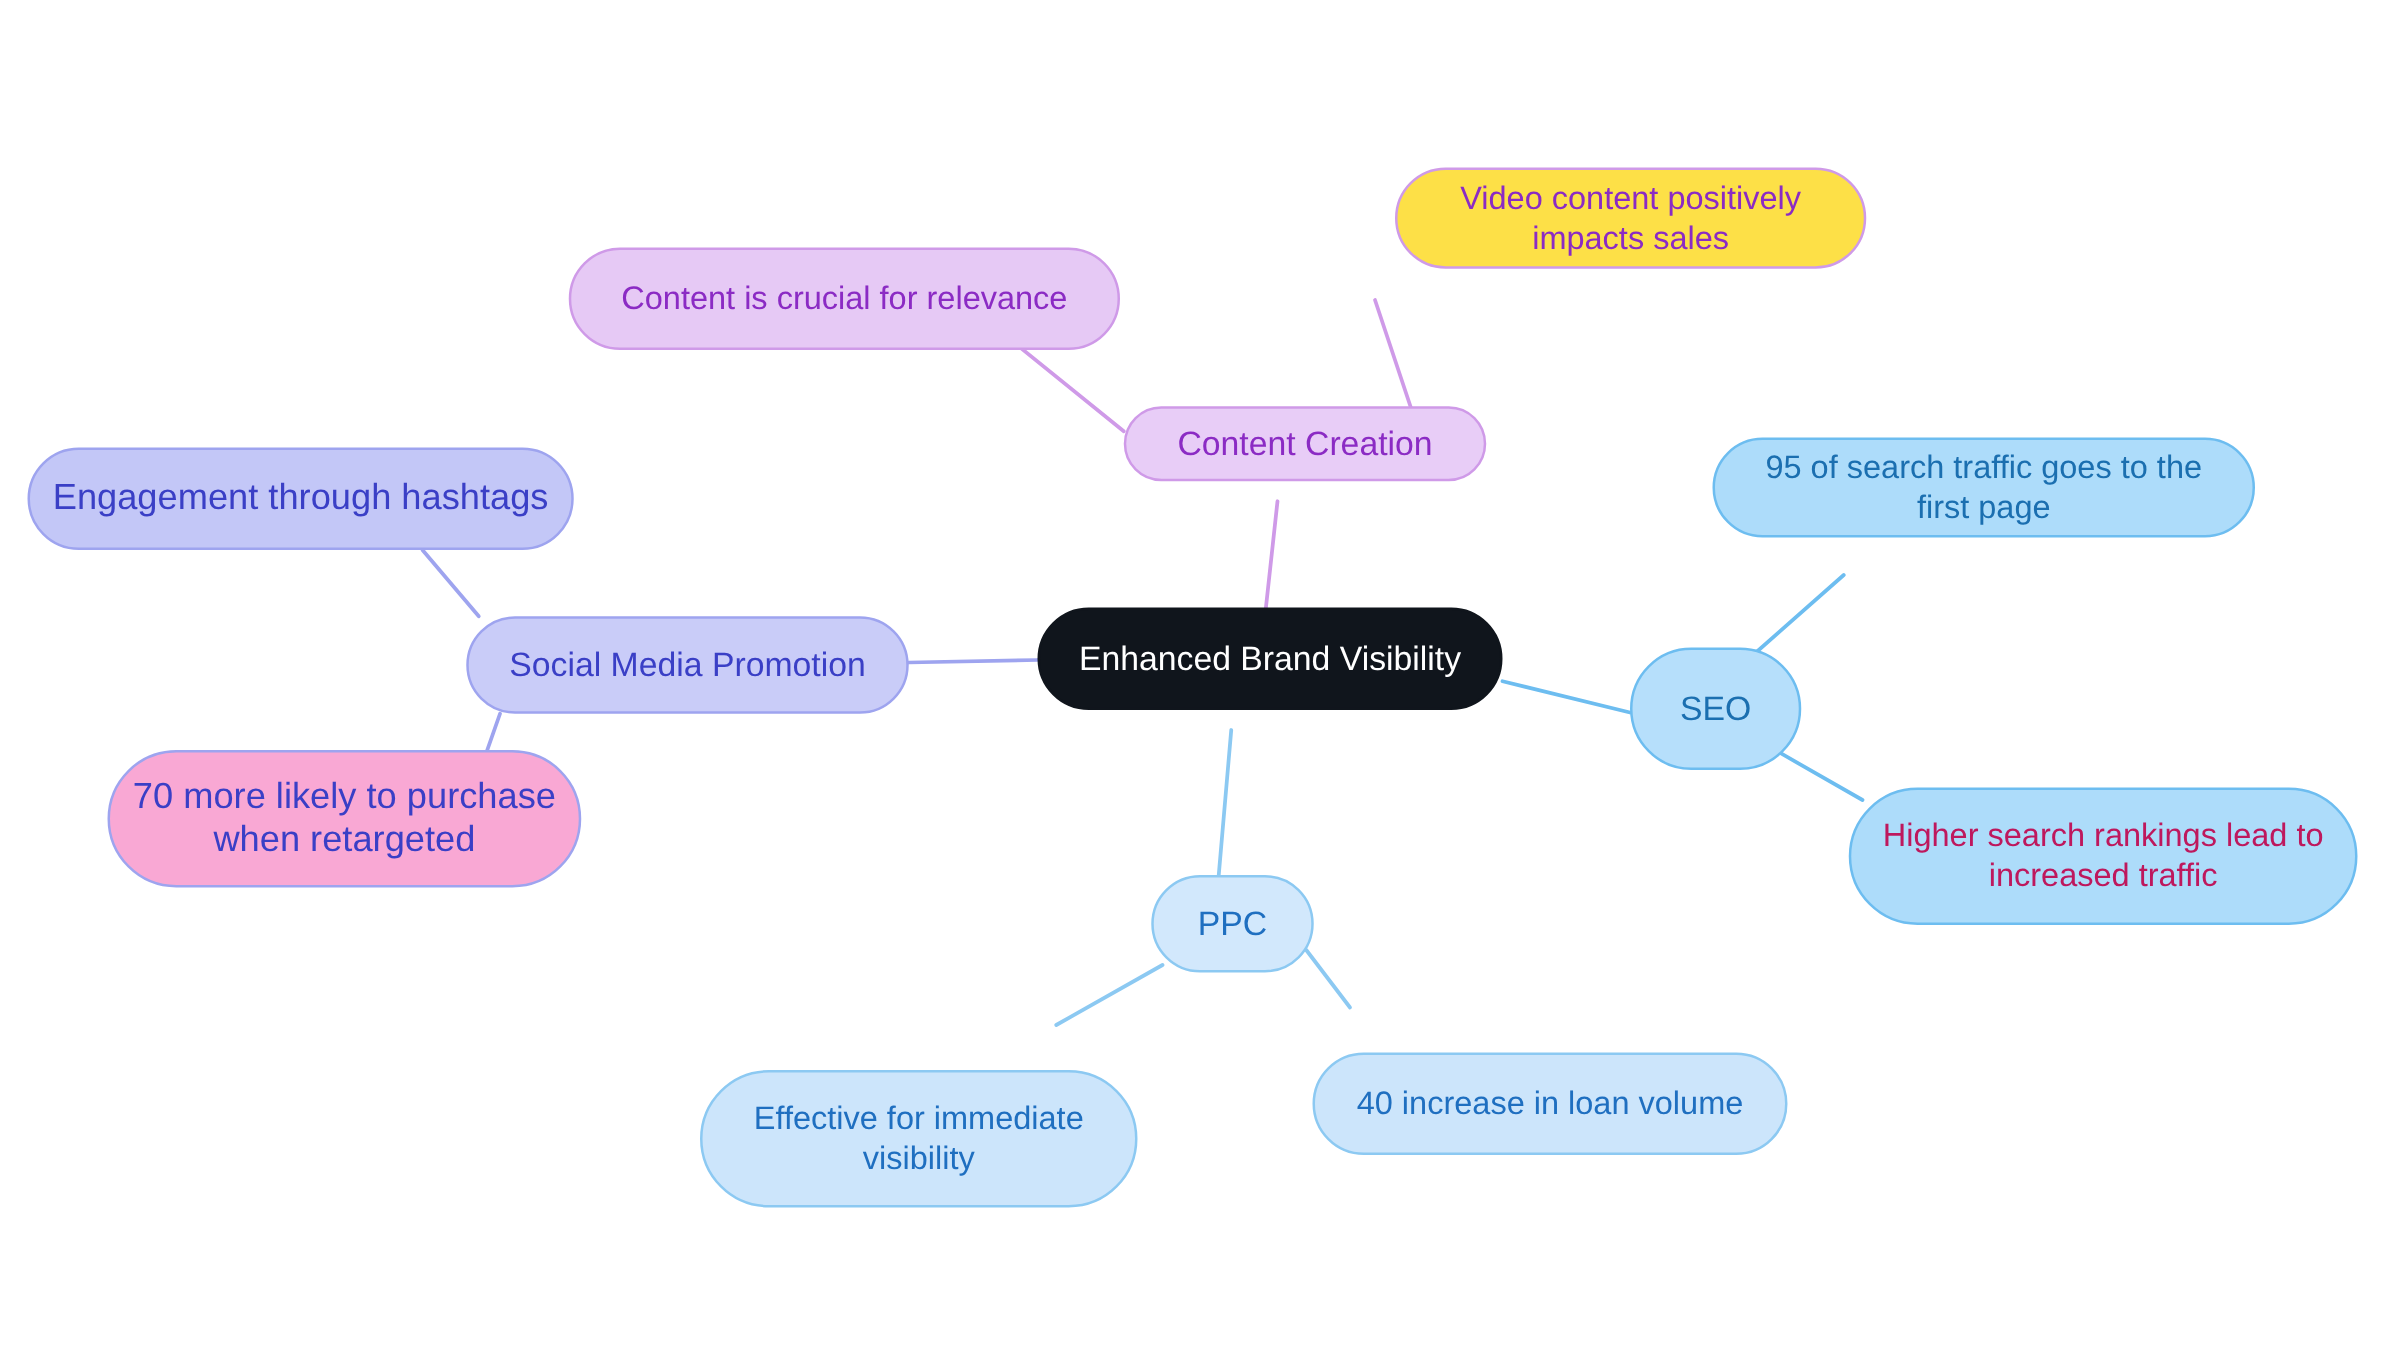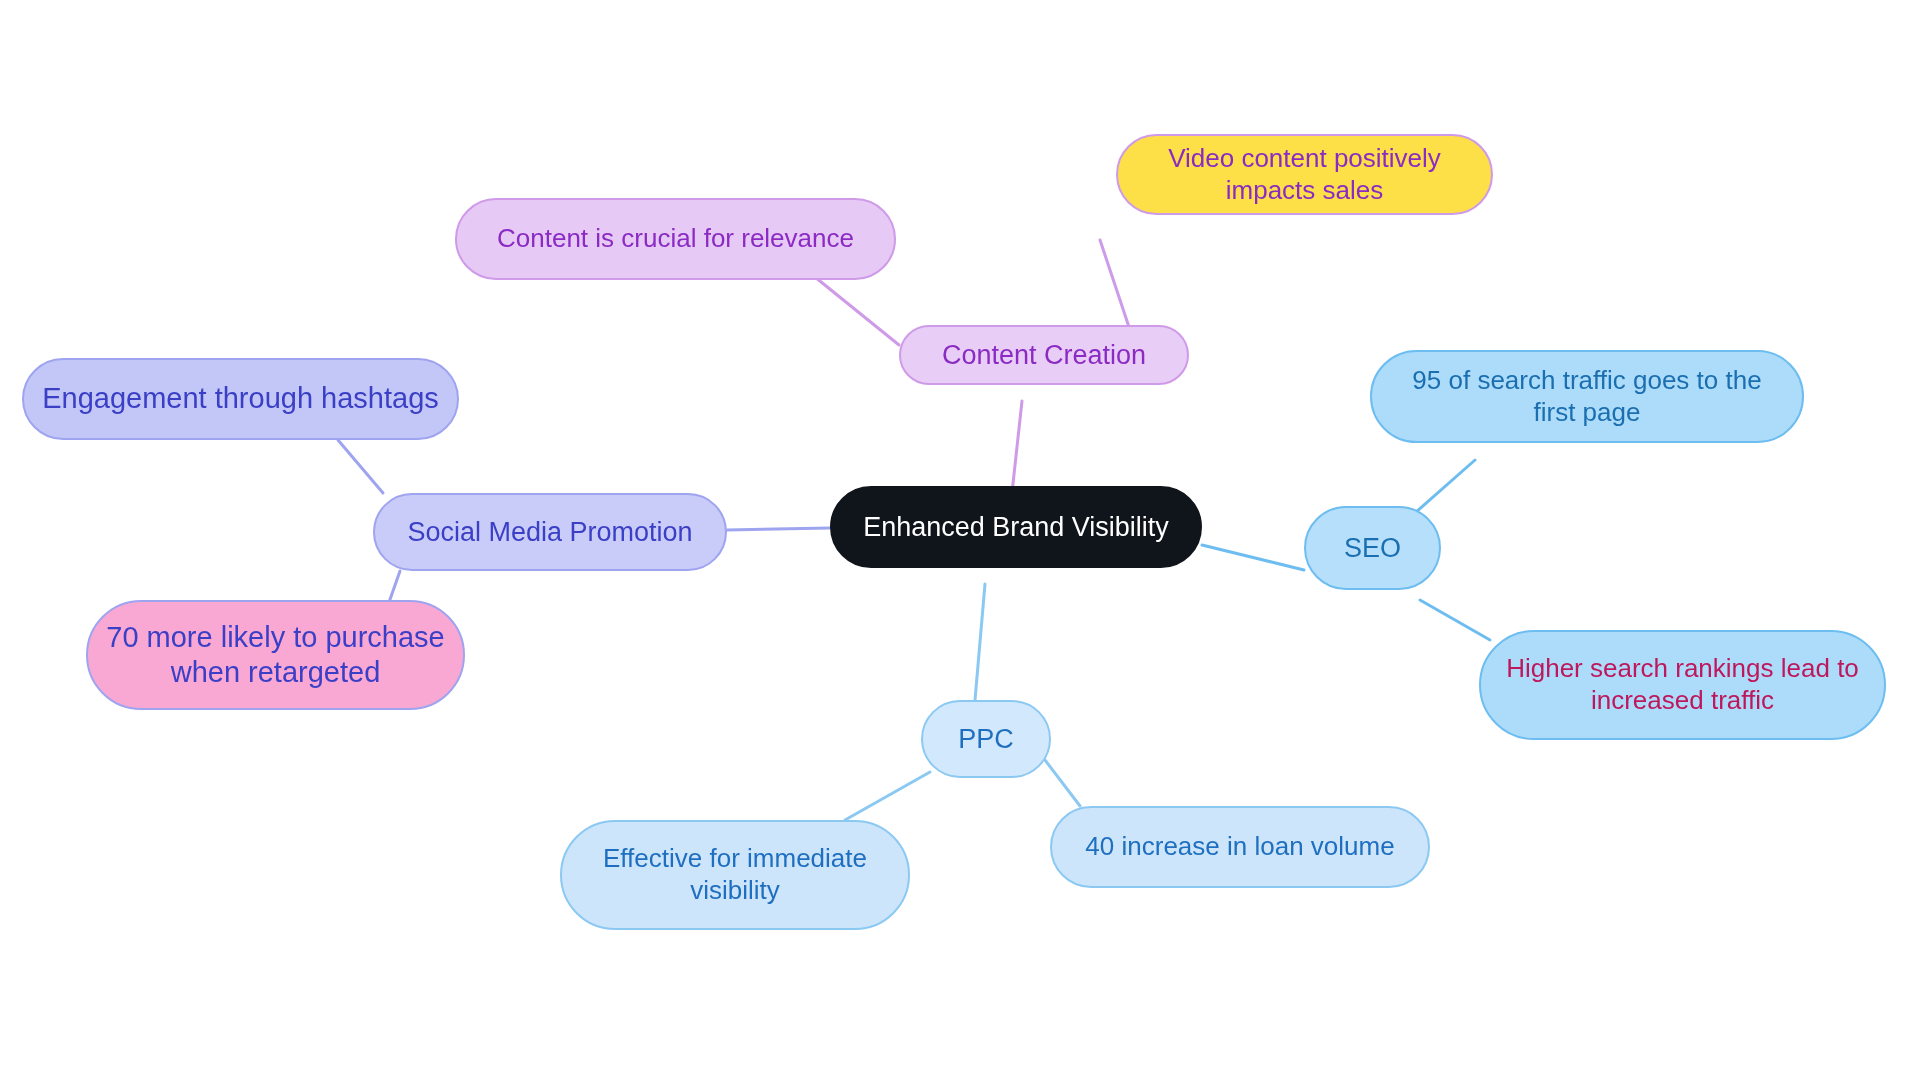--- a/index.html
+++ b/index.html
@@ -86,20 +86,21 @@
     color: #1b6fb0;
     border-radius: 999px;
     font-size: 27px;
   }
   .node-paleblue {
     background: #cce5fb;
     border-color: #8cc9f2;
     color: #1f6fc0;
     border-radius: 999px;
     font-size: 26px;
+    margin-top: 36px;
   }
   .node-paleblue-branch {
     background: #d2e8fc;
     border-color: #8cc9f2;
     color: #1f6fc0;
     border-radius: 999px;
     font-size: 27px;
   }
 </style>
 </head>
@@ -120,26 +121,26 @@
       <line x1="930" y1="772" x2="845" y2="820" stroke="#8cc9f2" stroke-width="3" stroke-linecap="round"></line>
       <line x1="1045" y1="760" x2="1080" y2="806" stroke="#8cc9f2" stroke-width="3" stroke-linecap="round"></line>
     </svg>
   <div id="node-layer">
       <div class="node node-root" style="left: 830px; top: 486px; width: 372px; height: 82px; background: rgb(16, 21, 28); color: rgb(255, 255, 255);"><span>Enhanced Brand Visibility</span></div>
       <div class="node node-purple-branch" style="left: 899px; top: 325px; width: 290px; height: 60px; background: rgb(232, 205, 247); border-color: rgb(207, 154, 232); color: rgb(139, 43, 196);"><span>Content Creation</span></div>
       <div class="node node-purple" style="left: 455px; top: 198px; width: 441px; height: 82px; background: rgb(230, 201, 245); border-color: rgb(207, 154, 232); color: rgb(139, 43, 196);"><span>Content is crucial for relevance</span></div>
       <div class="node node-purple" style="left: 1116px; top: 134px; width: 377px; height: 81px; background: #fde047; border-color: rgb(207, 154, 232); color: rgb(139, 43, 196);"><span>Video content positively
 impacts sales</span></div>
       <div class="node node-periwinkle-branch" style="left: 373px; top: 493px; width: 354px; height: 78px; background: rgb(201, 204, 248); border-color: rgb(158, 164, 239); color: rgb(58, 63, 198);"><span>Social Media Promotion</span></div>
-      <div class="node node-skyblue-branch" style="left: 1304px; top: 506px; width: 137px; height: 84px; background: rgb(182, 223, 251); border-color: rgb(109, 189, 240); color: rgb(27, 111, 176);"><span>SEO</span></div>
+      <div class="node node-skyblue-branch" style="left: 1304px; top: 518px; width: 137px; height: 98px; background: rgb(182, 223, 251); border-color: rgb(109, 189, 240); color: rgb(27, 111, 176);"><span>SEO</span></div>
       <div class="node node-paleblue-branch" style="left: 921px; top: 700px; width: 130px; height: 78px; background: rgb(210, 232, 252); border-color: rgb(140, 201, 242); color: rgb(31, 111, 192);"><span>PPC</span></div>
       <div class="node node-periwinkle" style="left: 22px; top: 358px; width: 437px; height: 82px; background: rgb(195, 199, 247); border-color: rgb(158, 164, 239); color: rgb(58, 63, 198);"><span>Engagement through hashtags</span></div>
       <div class="node node-periwinkle" style="left: 86px; top: 600px; width: 379px; height: 110px; background: #f9a8d4; border-color: rgb(158, 164, 239); color: rgb(58, 63, 198);"><span>70 more likely to purchase
 when retargeted</span></div>
-      <div class="node node-skyblue" style="left: 1370px; top: 350px; width: 434px; height: 93px; background: rgb(173, 220, 250); border-color: rgb(109, 189, 240); color: rgb(27, 111, 176);"><span>95 of search traffic goes to the
+      <div class="node node-skyblue" style="left: 1370px; top: 350px; width: 434px; height: 80px; background: rgb(173, 220, 250); border-color: rgb(109, 189, 240); color: rgb(27, 111, 176);"><span>95 of search traffic goes to the
 first page</span></div>
       <div class="node node-skyblue" style="left: 1479px; top: 630px; width: 407px; height: 110px; background: rgb(173, 220, 250); border-color: rgb(109, 189, 240); color: #be185d;"><span>Higher search rankings lead to
 increased traffic</span></div>
       <div class="node node-paleblue" style="left: 560px; top: 820px; width: 350px; height: 110px; background: rgb(204, 229, 251); border-color: rgb(140, 201, 242); color: rgb(31, 111, 192);"><span>Effective for immediate
 visibility</span></div>
       <div class="node node-paleblue" style="left: 1050px; top: 806px; width: 380px; height: 82px; background: rgb(204, 229, 251); border-color: rgb(140, 201, 242); color: rgb(31, 111, 192);"><span>40 increase in loan volume</span></div>
     </div>
 </div>
 
 </body></html>

